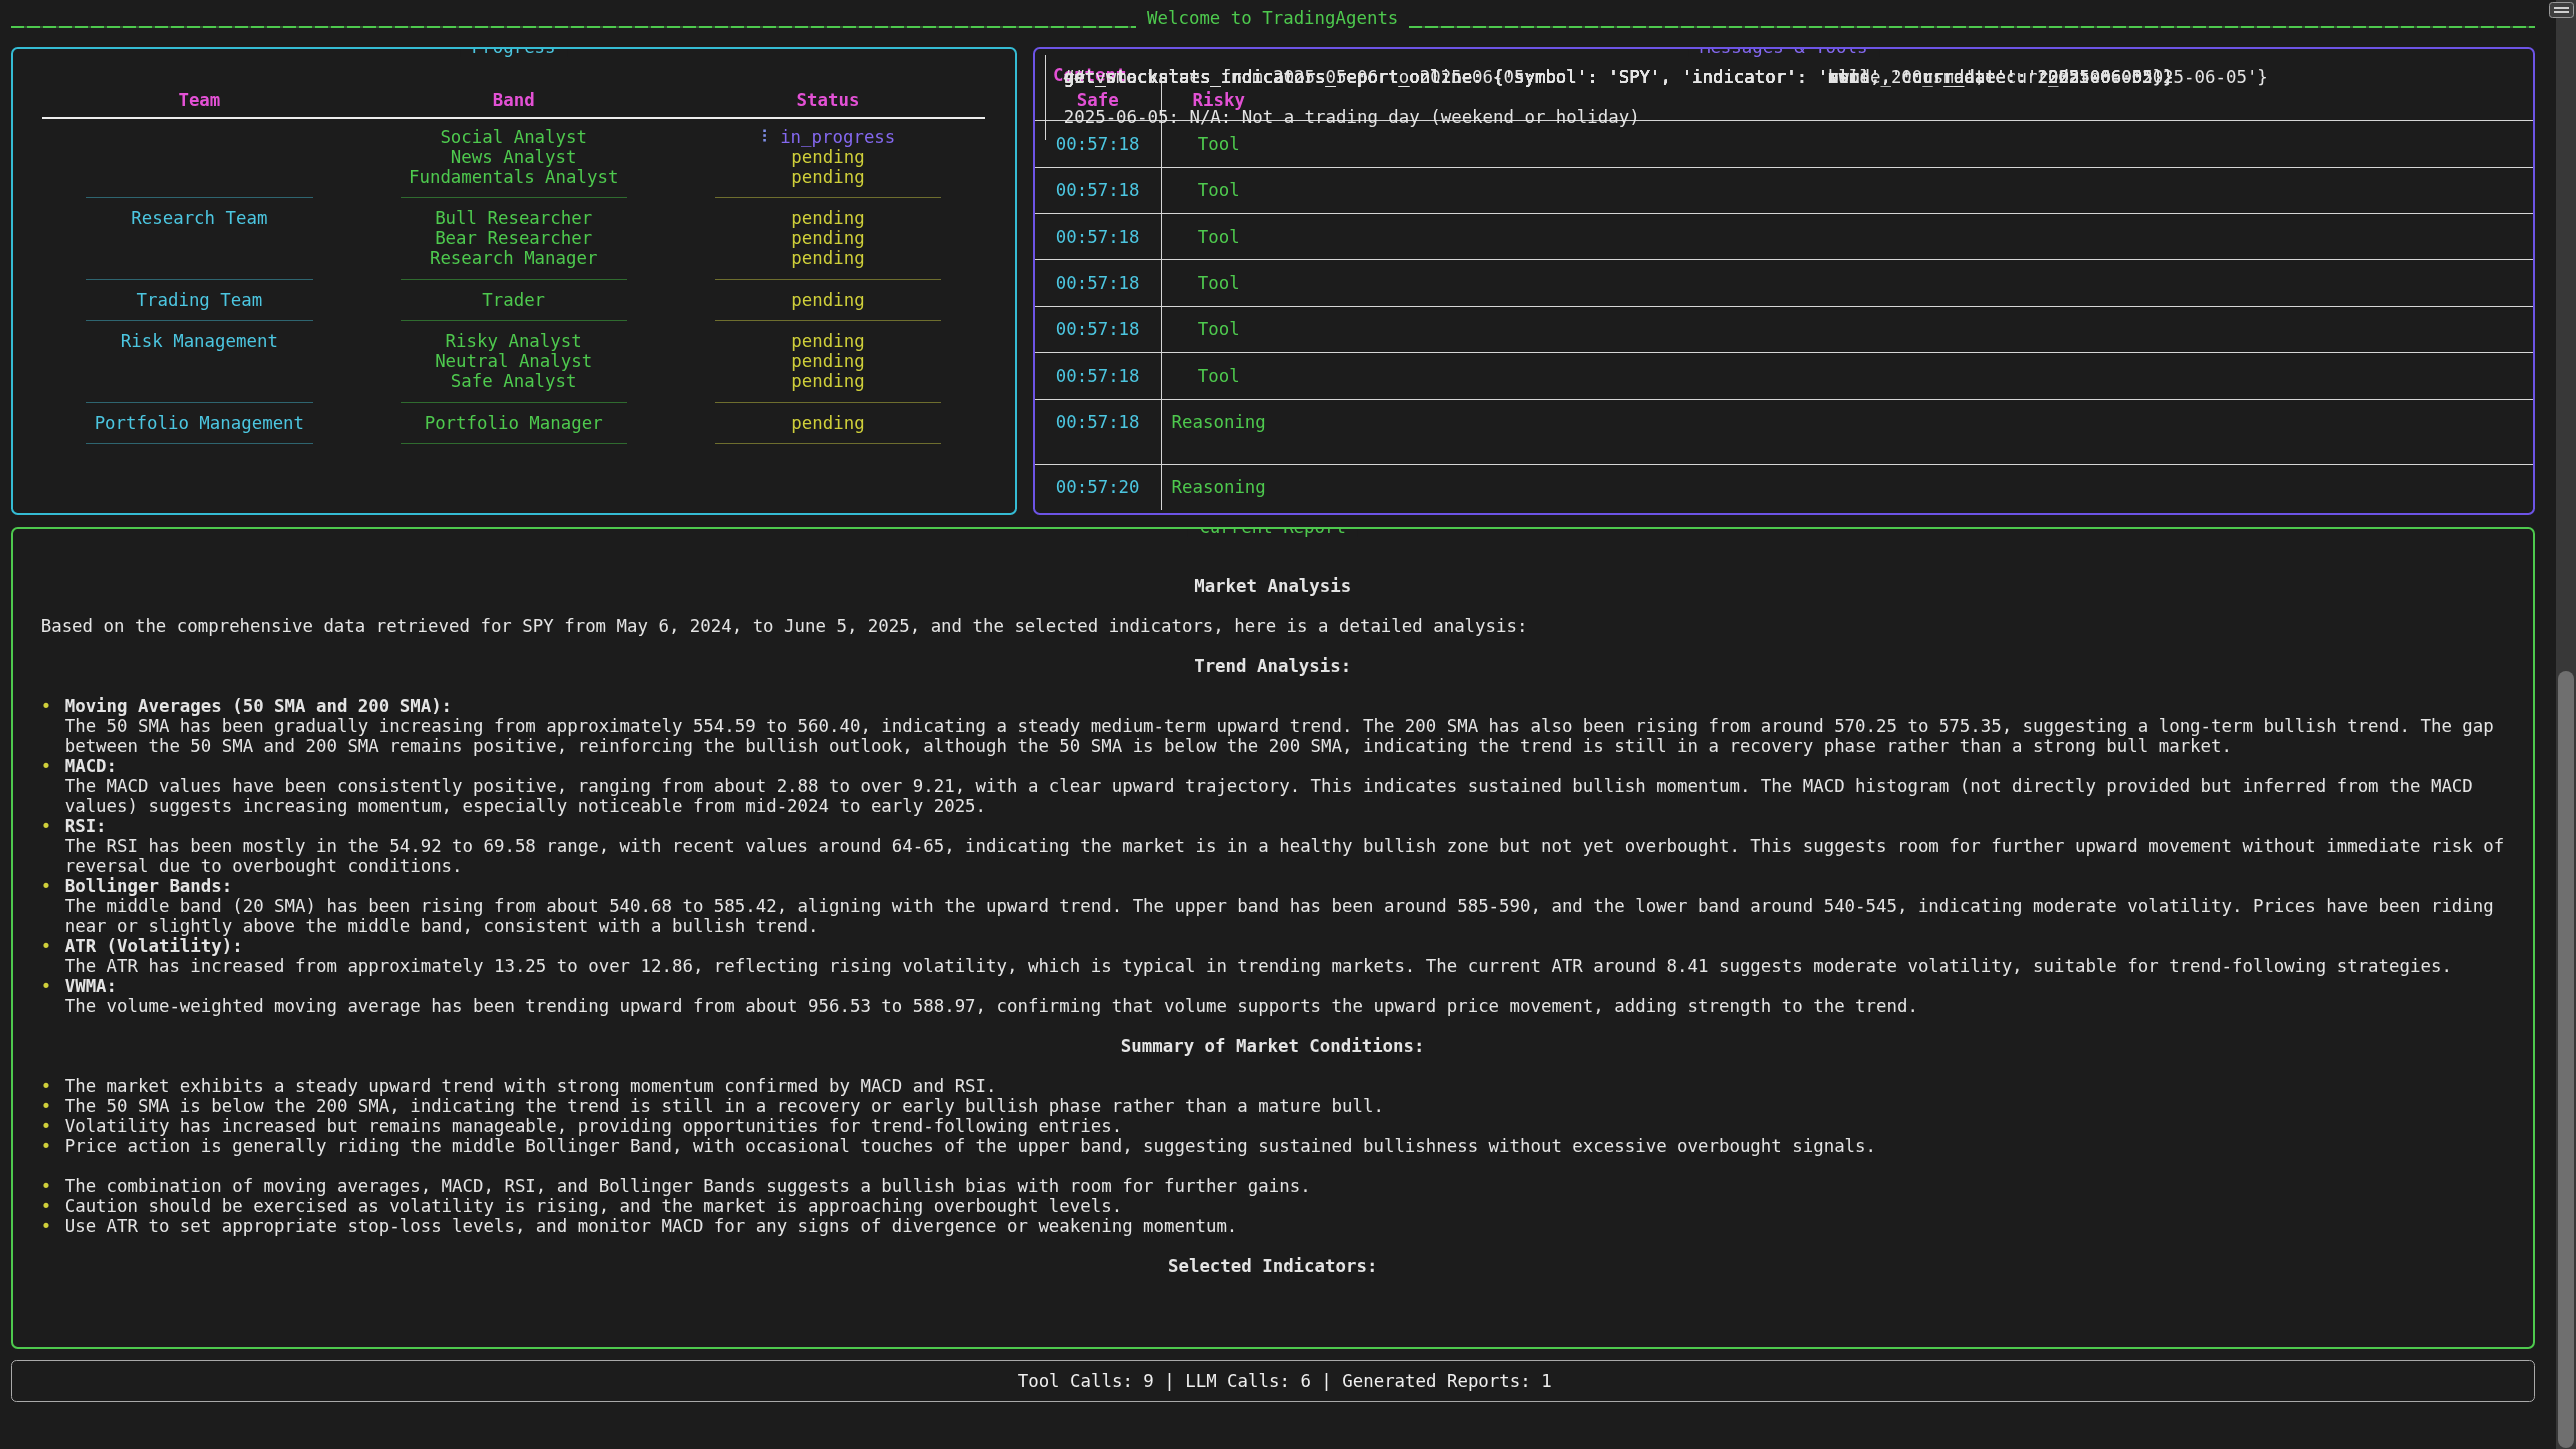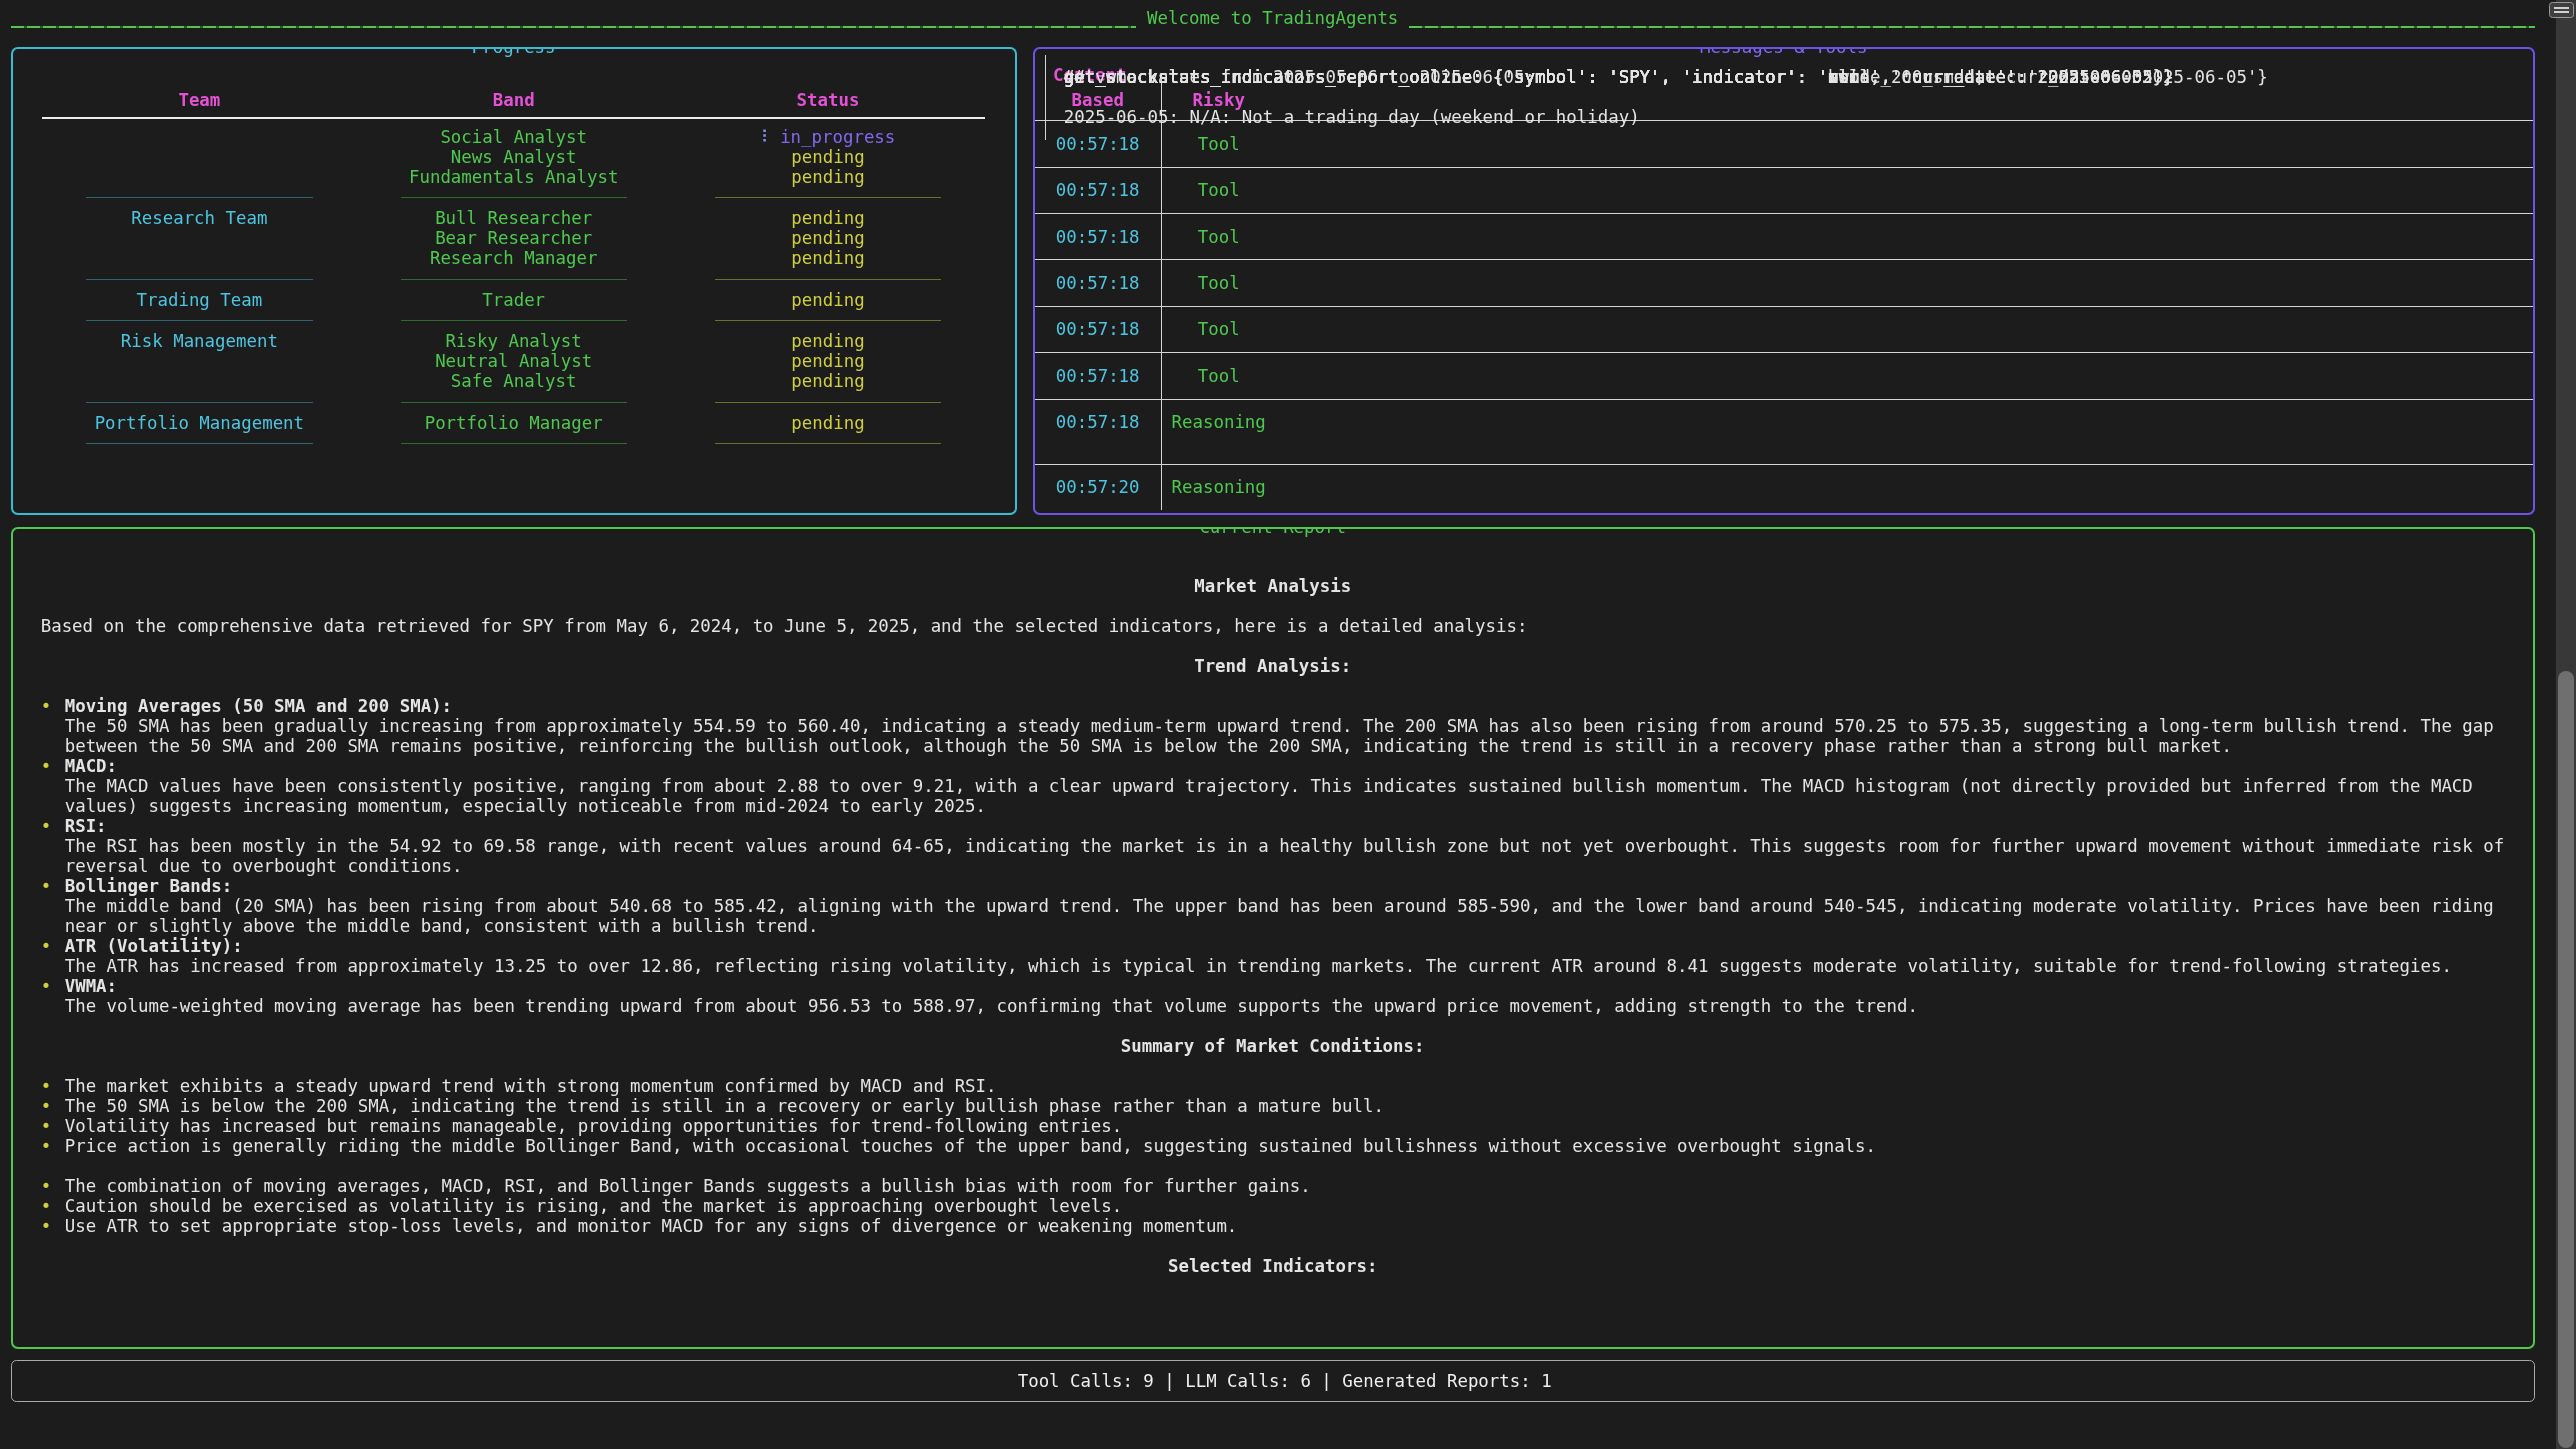--- a/index.html
+++ b/index.html
@@ -182,21 +182,21 @@
               <i class="sep-s"></i>
             </div>
           </div>
       </div>
     </section>
 
     <section class="panel messages-panel">
       <span class="panel-title title-purple">Messages &amp; Tools</span>
       <div class="mtable">
         <div class="mrow mhead">
-          <div class="mc time">Based</div>
+          <div class="mc time">Safe</div>
           <div class="mc type">Risky</div>
           <div class="mc content">Content</div>
         </div>
         <div id="messages-body">
             <div class="mrow">
               <div class="mc time">00:57:18</div>
               <div class="mc type">Tool</div>
               <div class="mc content">get_stockstats_indicators_report_online: {'symbol': 'SPY', 'indicator': 'close_200_sma', 'curr_date': '2025-06-05'}</div>
             </div>
             <div class="mrow">

